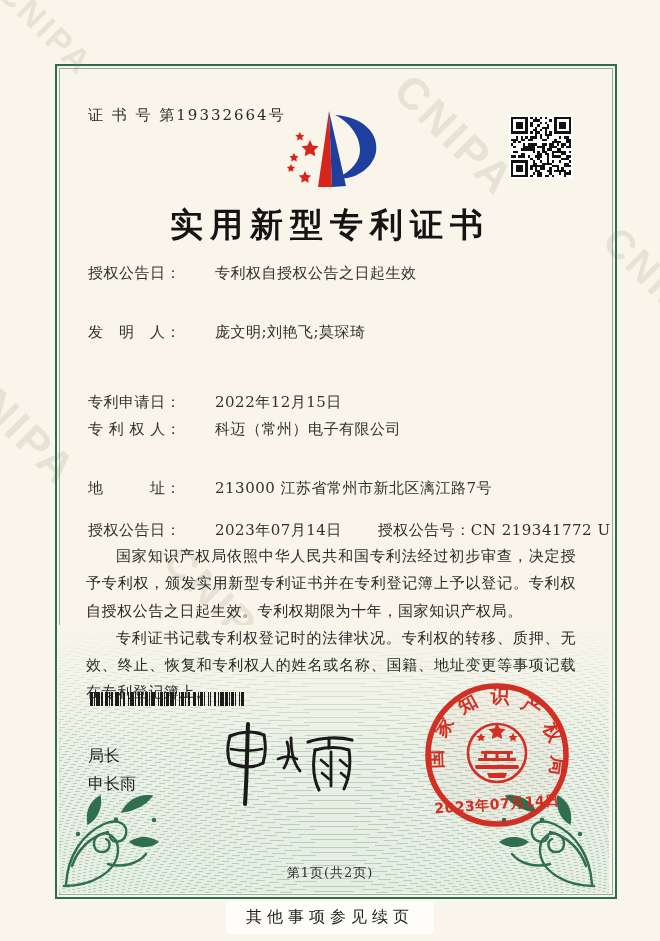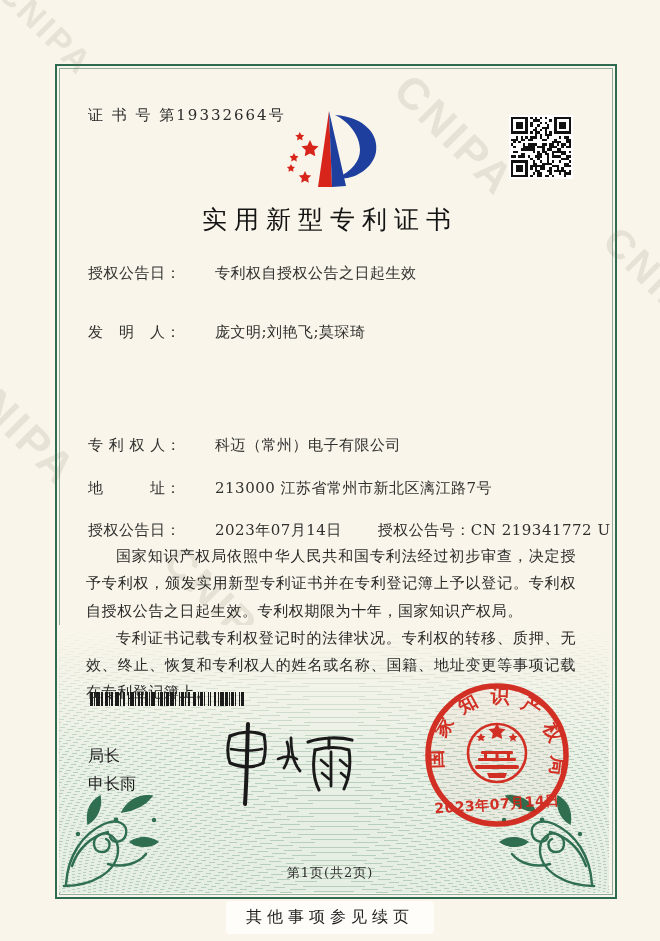--- a/index.html
+++ b/index.html
@@ -28,21 +28,21 @@
       linear-gradient(to bottom, rgba(233,241,231,0.75), #e5eee3);}
 
   .content{position:absolute;left:0;top:0;width:660px;height:941px;z-index:2;}
 
   .cert-no{position:absolute;left:88px;top:106px;font-size:15px;color:#2b2b2b;
            letter-spacing:2px;}
   .logo{position:absolute;left:285px;top:109px;width:96px;height:82px;}
   .qr{position:absolute;left:509px;top:115px;width:60px;height:60px;background:#fff;
       padding:2px;}
   .title{position:absolute;left:0;top:203px;width:660px;text-align:center;
-         font-size:25px;font-weight:normal;letter-spacing:7px;color:#141414;}
+         font-size:33px;font-weight:bold;letter-spacing:7px;color:#141414;}
 
   .row{position:absolute;left:88px;width:500px;font-size:15px;color:#30302e;
        letter-spacing:0.5px;white-space:nowrap;}
   .flabel{display:inline-block;min-width:127px;}
   .flabel2{display:inline-block;margin-left:36px;}
   .fvalue{letter-spacing:0.5px;}
 
   .paras{position:absolute;left:86px;top:543px;width:490px;font-size:15px;
          color:#2a2a28;line-height:1.82;text-align:justify;}
   .paras p{margin:0;text-indent:2em;letter-spacing:0.6px;}
@@ -358,21 +358,24 @@
       </svg>
 
     <div class="title">实用新型专利证书</div>
 
     <div class="row" style="top:264px">
       <span class="flabel">授权公告日：</span><span class="fvalue">专利权自授权公告之日起生效</span>
     </div>
     <div class="row" style="top:323px">
       <span class="flabel">发　明　人：</span><span class="fvalue">庞文明;刘艳飞;莫琛琦</span>
     </div>
-    <div class="row" style="top:436px">
+    <div class="row" style="top:393px">
+      <span class="flabel">专利申请日：</span><span class="fvalue">2022年12月15日</span>
+    </div>
+    <div class="row" style="top:420px">
       <span class="flabel">专 利 权 人：</span><span class="fvalue">科迈（常州）电子有限公司</span>
     </div>
     <div class="row" style="top:479px">
       <span class="flabel">地　　　址：</span><span class="fvalue">213000 江苏省常州市新北区漓江路7号</span>
     </div>
     <div class="row" style="top:521px">
       <span class="flabel">授权公告日：</span><span class="fvalue">2023年07月14日</span><span class="flabel2">授权公告号：</span><span class="fvalue">CN 219341772 U</span>
     </div>
 
     <div class="paras">

